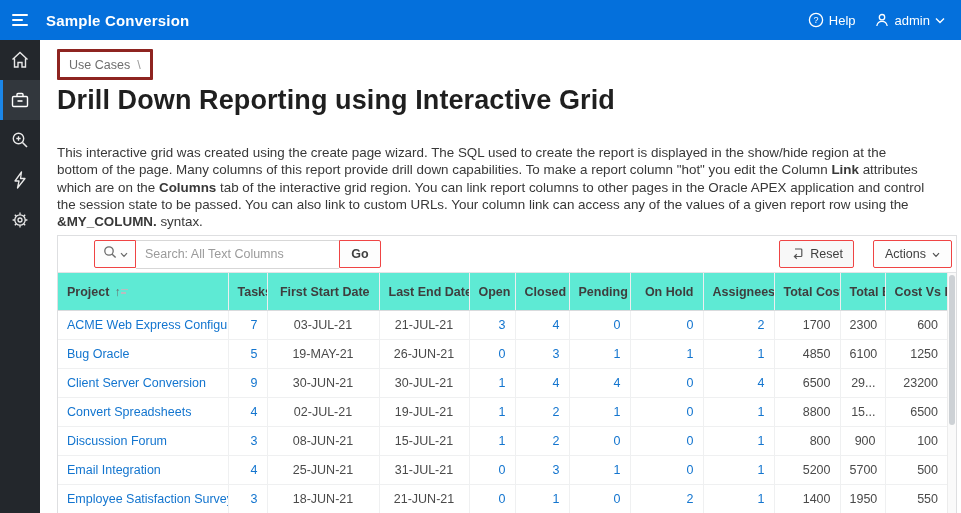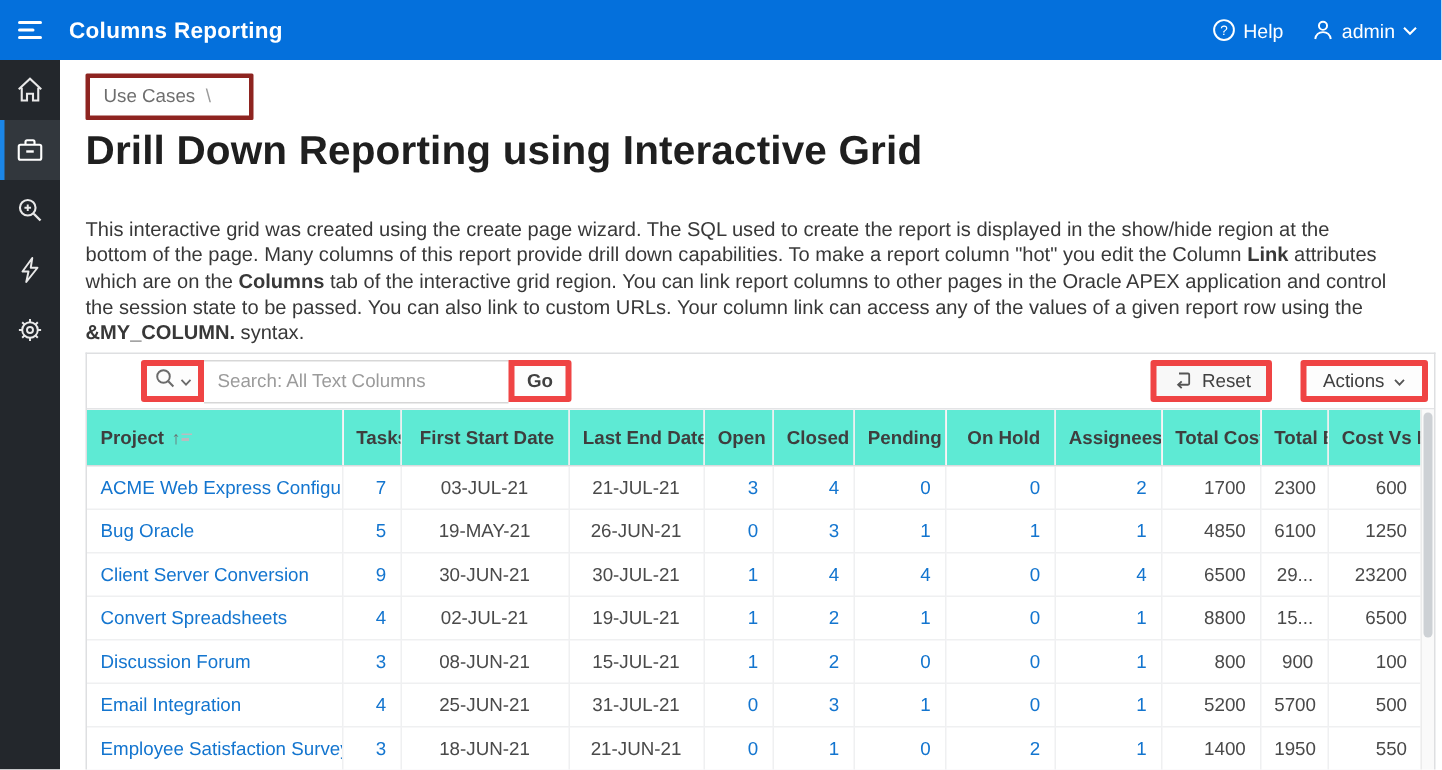--- a/index.html
+++ b/index.html
@@ -30,40 +30,40 @@
   .side-item.active { background:#32373D; }
   .side-item.active::before { content:""; position:absolute; left:0; top:0;
     width:3px; height:40px; background:#1B86E8; }
   .side-item svg { display:block; }
 
   
   .content { position:absolute; top:40px; left:40px; width:921px; height:473px;
     background:#fff; padding-left:17px; }
 
   .annotation-box { display:inline-block; border:3px solid #8E2420;
-    padding:3px 25px 4px 9px; margin-top:9px; border-radius:1px; }
+    padding:3px 9px 4px 9px; margin-top:9px; border-radius:1px; }
   .breadcrumb { font-size:12.5px; color:#6E6E6E; }
   .breadcrumb .sep { color:#9a9a9a; margin-left:7px; }
   .breadcrumb a { color:#6E6E6E; text-decoration:none; }
 
   .page-title { font-size:27px; font-weight:600; color:#1F1F1F; margin-top:5px;
     letter-spacing:.1px; }
 
   .region-desc { margin-top:28px; width:872px; font-size:13.4px; line-height:17.3px;
     color:#383838; }
   .region-desc b { font-weight:bold; }
 
   
   .grid-region { margin-top:5px; width:900px; border:1px solid #DEDFE1;
     border-bottom:none; background:#fff; display:flex; flex-direction:column;
     height:294px; }
 
   .ig-toolbar { height:36px; display:flex; align-items:center; padding:0 4px;
     flex:none; }
-  .btn { height:28px; border:4px solid #ef4444; background:#FDFDFD; color:#404040;
+  .btn { height:28px; border:1px solid #ef4444; background:#FDFDFD; color:#404040;
     font-size:12.5px; display:inline-flex; align-items:center; justify-content:center;
     cursor:pointer; font-family:inherit; }
   .search-group { display:flex; align-items:stretch;margin-left:32px; }
   .search-btn { width:42px; border-radius:2px 0 0 2px; gap:3px; }
   .search-input { height:29px; width:203px; border:1px solid #D7D7D7; border-left:none;
     border-right:none; padding:0 9px; font-size:12.5px; color:#444;
     font-family:inherit; outline:none; }
   .search-input::placeholder { color:#9B9B9B; }
   .go-btn { width:42px; border-radius:0 2px 2px 0; font-weight:bold; }
   .actions-btn { margin-left:12px; padding:0 11px; gap:6px; border-radius:2px; }
@@ -95,21 +95,21 @@
 </style>
 </head>
 <body>
 
 <header class="topbar">
   <div class="menu-toggle">
       <i></i>
       <i></i>
       <i></i>
     </div>
-  <div class="app-title">Columns Reporting</div>
+  <div class="app-title">Sample Conversion</div>
   <div class="topbar-right">
     <div class="tb-item">
       <span>
         <svg width="16" height="16" viewBox="0 0 16 16">
             <circle cx="8" cy="8" r="6.6" fill="none" stroke="#fff" stroke-width="1.3"></circle>
             <text x="8" y="11.2" text-anchor="middle" font-size="9" font-family="Liberation Sans, sans-serif" fill="#fff">?</text>
           </svg>
       </span>
       <span>Help</span>
     </div>

